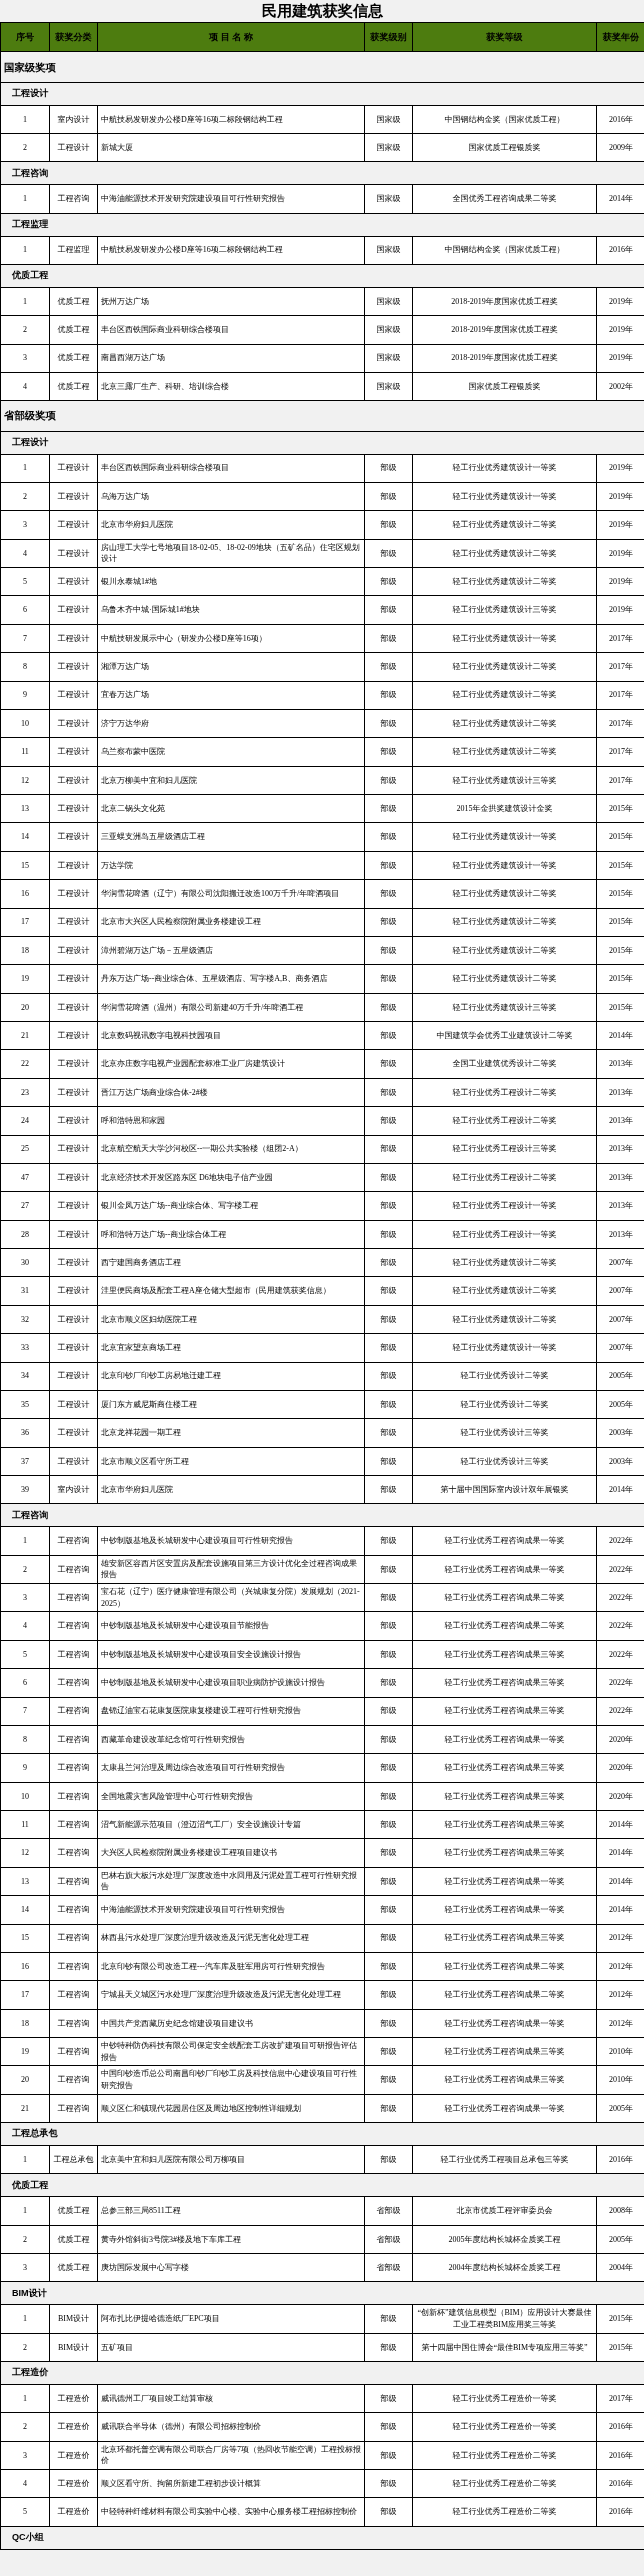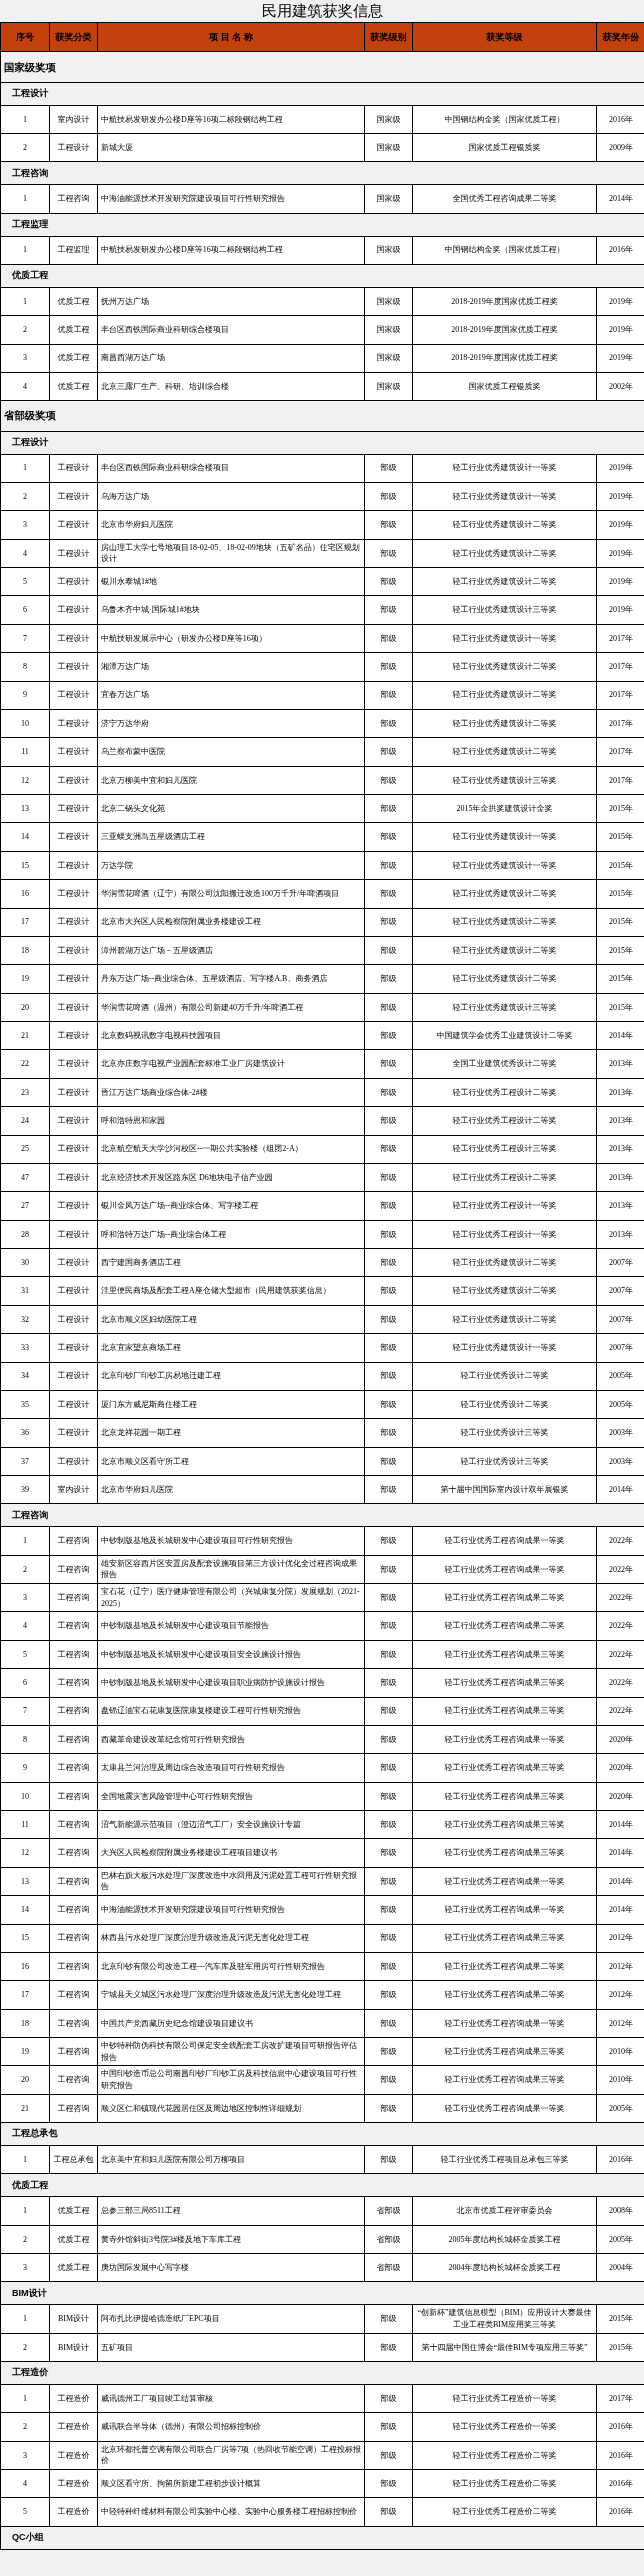--- a/index.html
+++ b/index.html
@@ -1,33 +1,33 @@
 <!DOCTYPE html>
 <html style="font-size:9.8px"><head>
 <meta charset="utf-8">
 <style>
   html,body{margin:0;padding:0;background:#f1f1f1;}
   body{width:645px;font-family:"Liberation Serif","DejaVu Serif",serif;color:#000;}
   .sheet{width:645px;}
   .doc-title{
     height:22px;line-height:22px;text-align:center;
     font-family:"Liberation Sans","DejaVu Sans",sans-serif;
-    font-weight:normal;font-size:15.2px;background:#f1f1f1;
+    font-weight:bold;font-size:15.2px;background:#f1f1f1;
   }
   table{border-collapse:collapse;table-layout:fixed;width:645px;background:#fff;}
   col.c-no{width:49px;}
   col.c-cat{width:48px;}
   col.c-proj{width:267px;}
   col.c-level{width:48px;}
   col.c-grade{width:184px;}
   col.c-year{width:49px;}
   th,td{border:0.6px solid #000;padding:1.2px 3px;font-size:8px;line-height:1.45;word-break:break-all;}
   table{border:1.2px solid #000;}
   thead th{
-    height:26px;background:#c2410c;
+    height:26px;background:#4d7c0f;
     font-family:"Liberation Sans","DejaVu Sans",sans-serif;
     font-weight:bold;font-size:9.1px;text-align:center;
     border-bottom:1.2px solid #000;
   }
   tr.section-row td{
     height:27px;background:#f1f1f1;vertical-align:middle;
     font-family:"Liberation Sans","DejaVu Sans",sans-serif;
     font-weight:bold;font-size:10.4px;
     border-top:1.2px solid #000;border-bottom:1.2px solid #000;
   }

